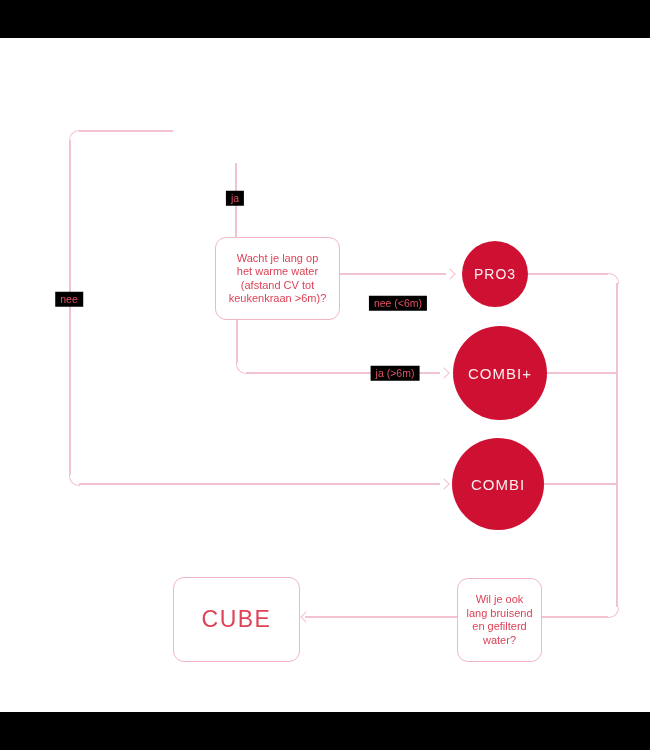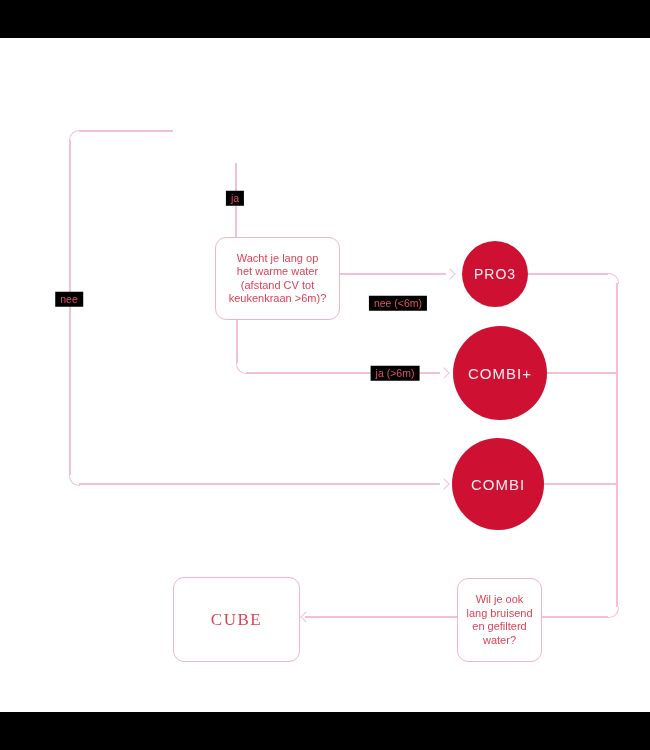--- a/index.html
+++ b/index.html
@@ -30,21 +30,21 @@
   .arrow.l{transform:rotate(225deg);}
 
   
   .edge-label{position:absolute;transform:translate(-50%,-50%);background:#000000;
     color:var(--label-text);font-size:10.5px;padding:2px 5px;white-space:nowrap;line-height:1;}
 
   
   .qbox{position:absolute;background:#fff;border:1px solid var(--box-border);border-radius:11px;
     display:flex;align-items:center;justify-content:center;text-align:center;
     color:var(--q-text);font-size:11px;line-height:13.5px;white-space:pre-line;}
-  .qbox.cube{font-size:17px;letter-spacing:1.5px;line-height:1;font-family:Liberation Serif, serif;}
+  .qbox.cube{font-size:23px;letter-spacing:1.5px;line-height:1;}
 
   
   .circle{position:absolute;border-radius:50%;background:var(--brand-red);
     display:flex;align-items:center;justify-content:center;
     color:var(--circle-text);letter-spacing:1px;}
   .circle.pro3{left:462px;top:241px;width:66px;height:66px;font-size:14px;}
   .circle.combiplus{left:453px;top:326px;width:94px;height:94px;font-size:15px;}
   .circle.combi{left:452px;top:438px;width:92px;height:92px;font-size:15px;}
 </style>
 </head>

